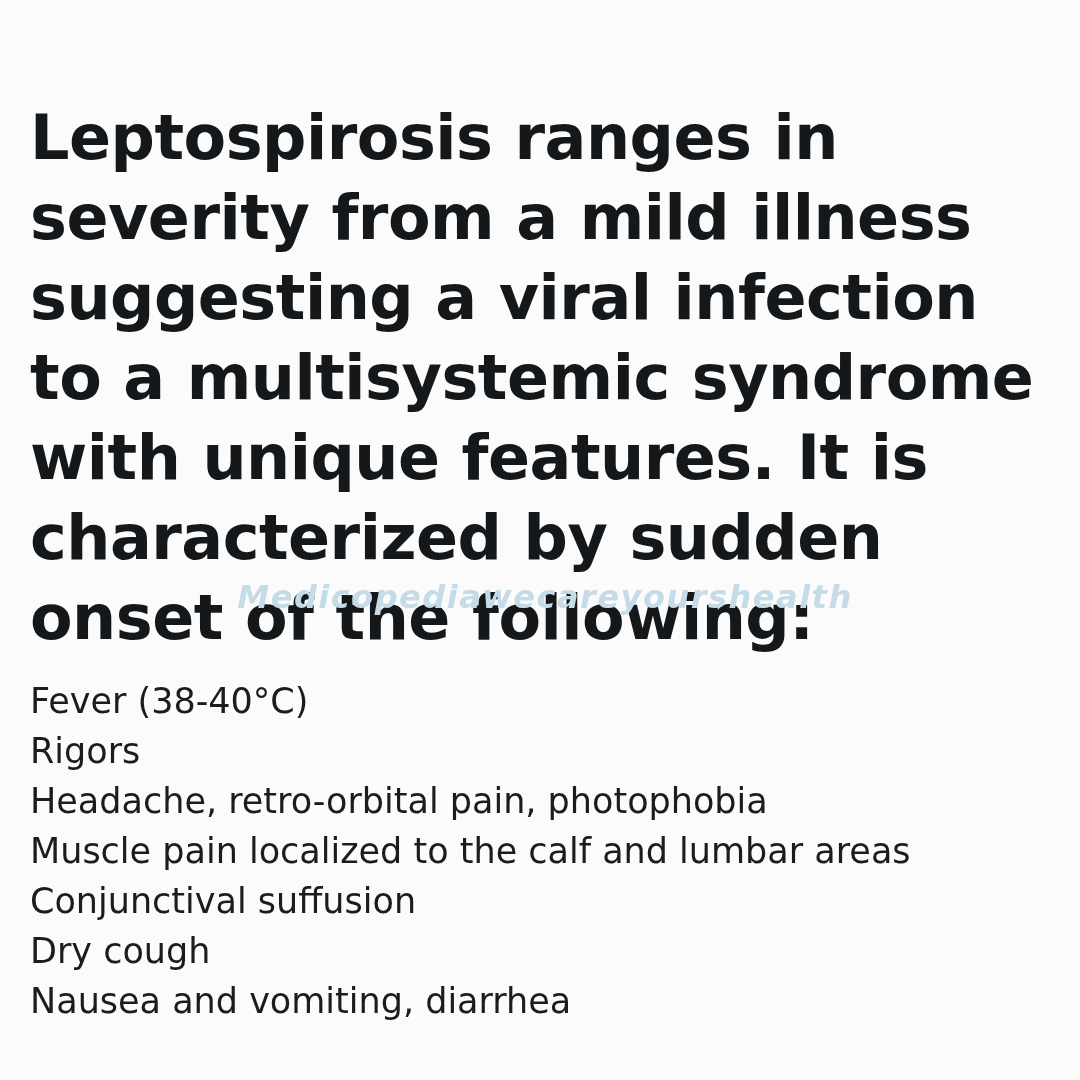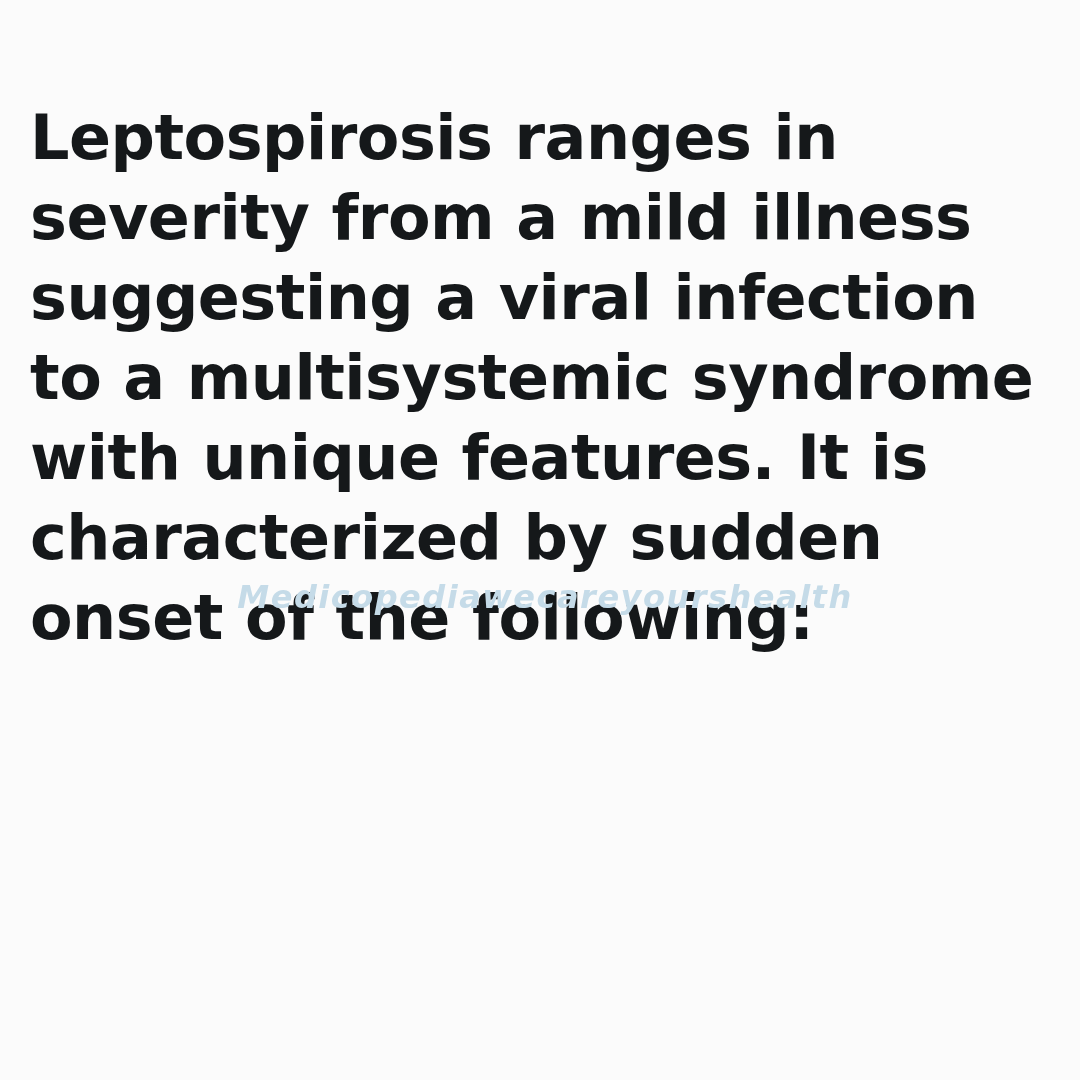--- a/index.html
+++ b/index.html
@@ -67,14 +67,23 @@
 </style>
 </head>
 <body>
 
 <div class="page">
 
   <div class="headline">Leptospirosis ranges in severity from a mild illness suggesting a viral infection to a multisystemic syndrome with unique features. It is characterized by sudden onset of the following:</div>
 
   <div class="watermark">Medicopediawecareyourshealth</div>
 
+  <ul class="symptom-list">
+    <li>Fever (38-40°C)</li>
+    <li>Rigors</li>
+    <li>Headache, retro-orbital pain, photophobia</li>
+    <li>Muscle pain localized to the calf and lumbar areas</li>
+    <li>Conjunctival suffusion</li>
+    <li>Dry cough</li>
+    <li>Nausea and vomiting, diarrhea</li>
+  </ul>
 
 </div>
 
 </body></html>

